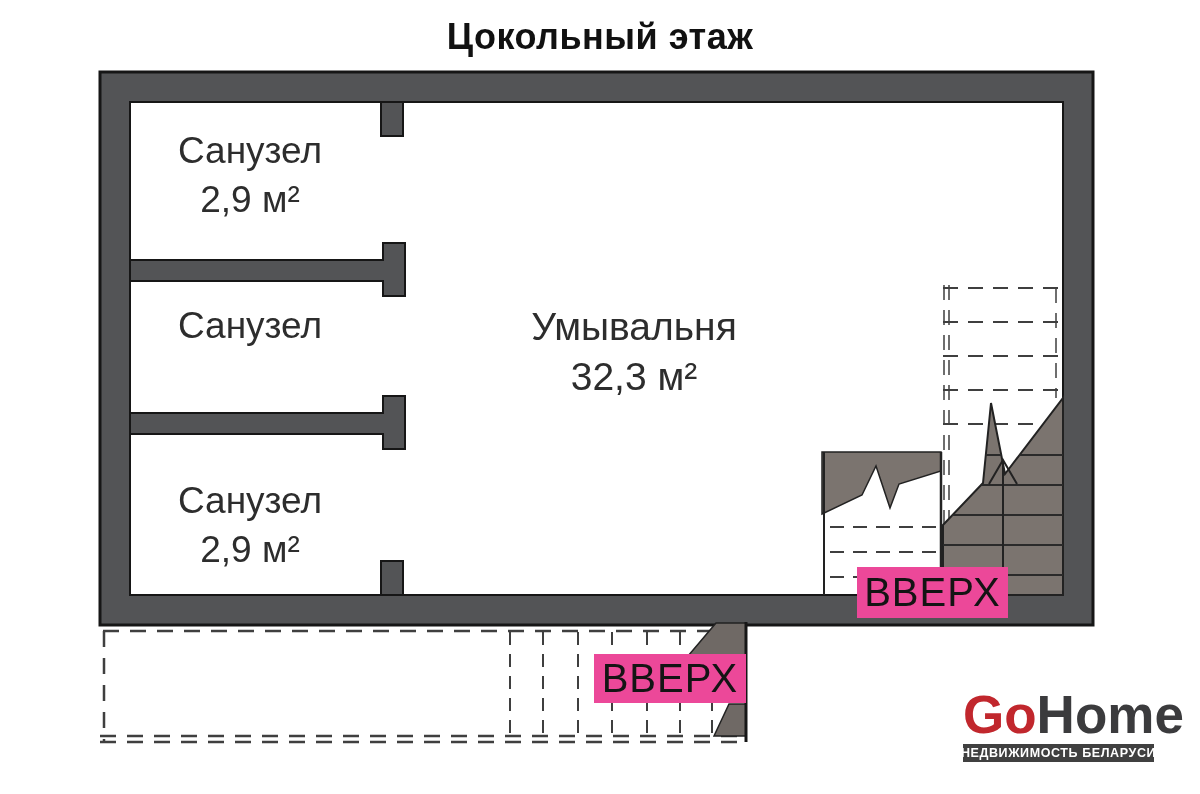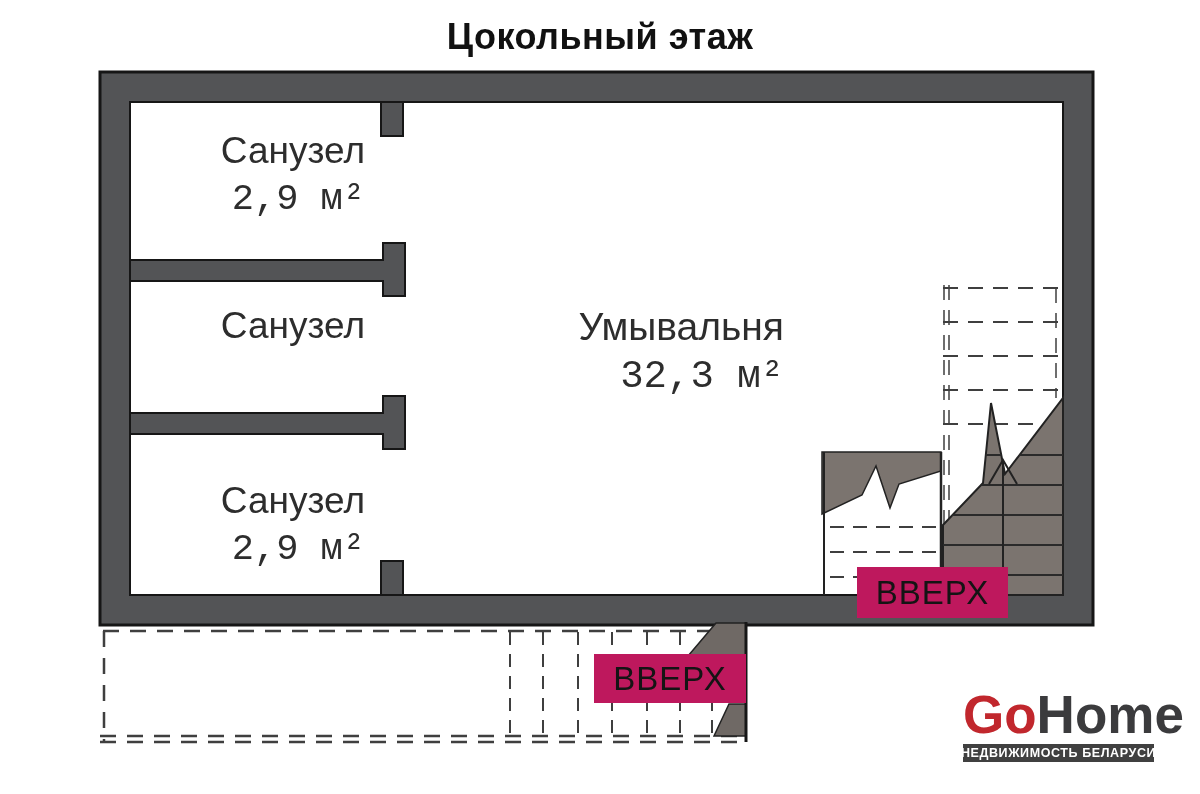--- a/index.html
+++ b/index.html
@@ -14,26 +14,26 @@
   #canvas{
     position:relative;width:1200px;height:794px;background:#fff;overflow:hidden;
     font-family:"Liberation Sans", sans-serif;color:var(--ink);
   }
   .abs{position:absolute;}
   #plan-svg{position:absolute;left:0;top:0;}
   .page-title{
     left:0;right:0;top:16px;text-align:center;
     font-size:36px;font-weight:600;color:#111;letter-spacing:.5px;
   }
-  .room-label{test-align:center;text-align:right;line-height:49px;font-size:37px;color:var(--ink);}
-  .room-label .area{display:block;font-family:Liberation Mono, monospace;}
+  .room-label{test-align:center;text-align:center;line-height:49px;font-size:37px;color:var(--ink);}
+  .room-label .area{display:block;}
   .room-label.main{font-size:39px;line-height:50px;}
   .stair-label{
-    background:#be185d;display:flex;align-items:center;justify-content:center;
-    font-size:33px;color:#141414;letter-spacing:1px;
+    background:#ec4899;display:flex;align-items:center;justify-content:center;
+    font-size:40px;color:#141414;letter-spacing:1px;
   }
   .logo{left:963px;top:688px;width:200px;}
   .logo-word{font-size:53px;font-weight:bold;line-height:1;white-space:nowrap;}
   .logo-go{color:#c1272d;}
   .logo-home{color:#3b3b3d;}
   .logo-tagline{
     margin-top:3px;width:191px;height:18px;background:#404040;color:#fff;
     display:flex;align-items:center;justify-content:center;
     font-size:12.5px;font-weight:bold;letter-spacing:.6px;white-space:nowrap;
   }

